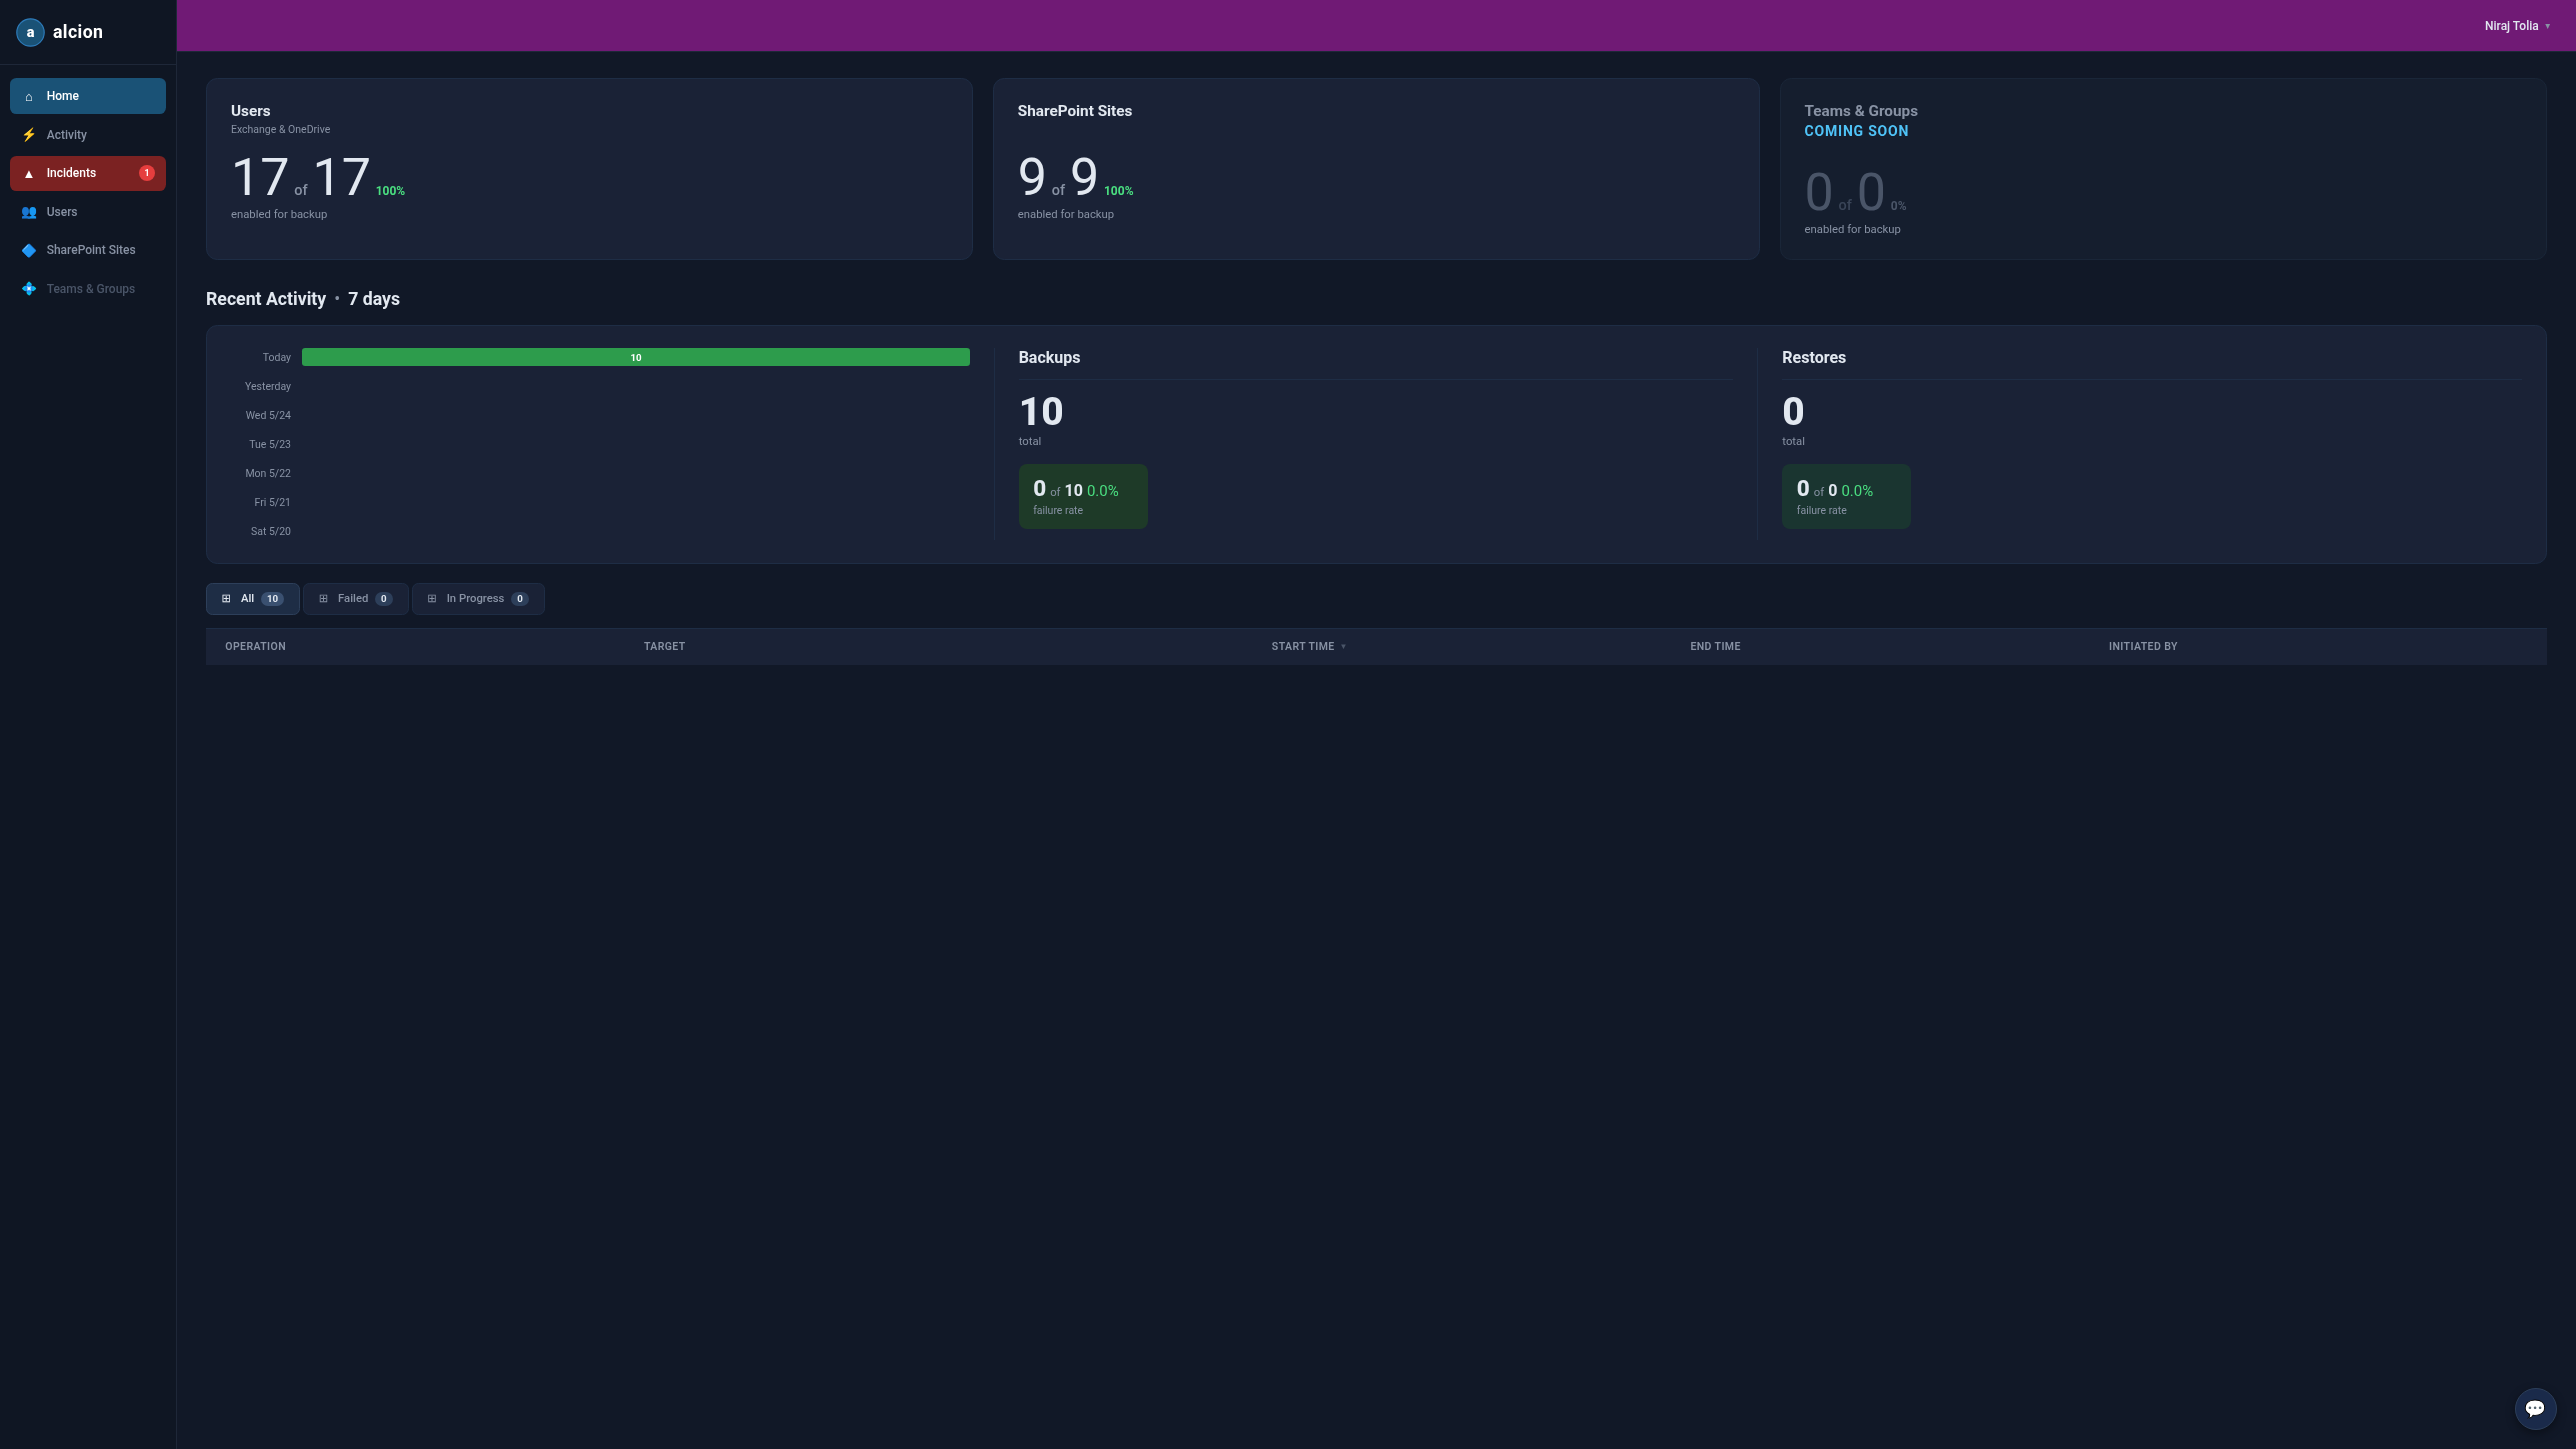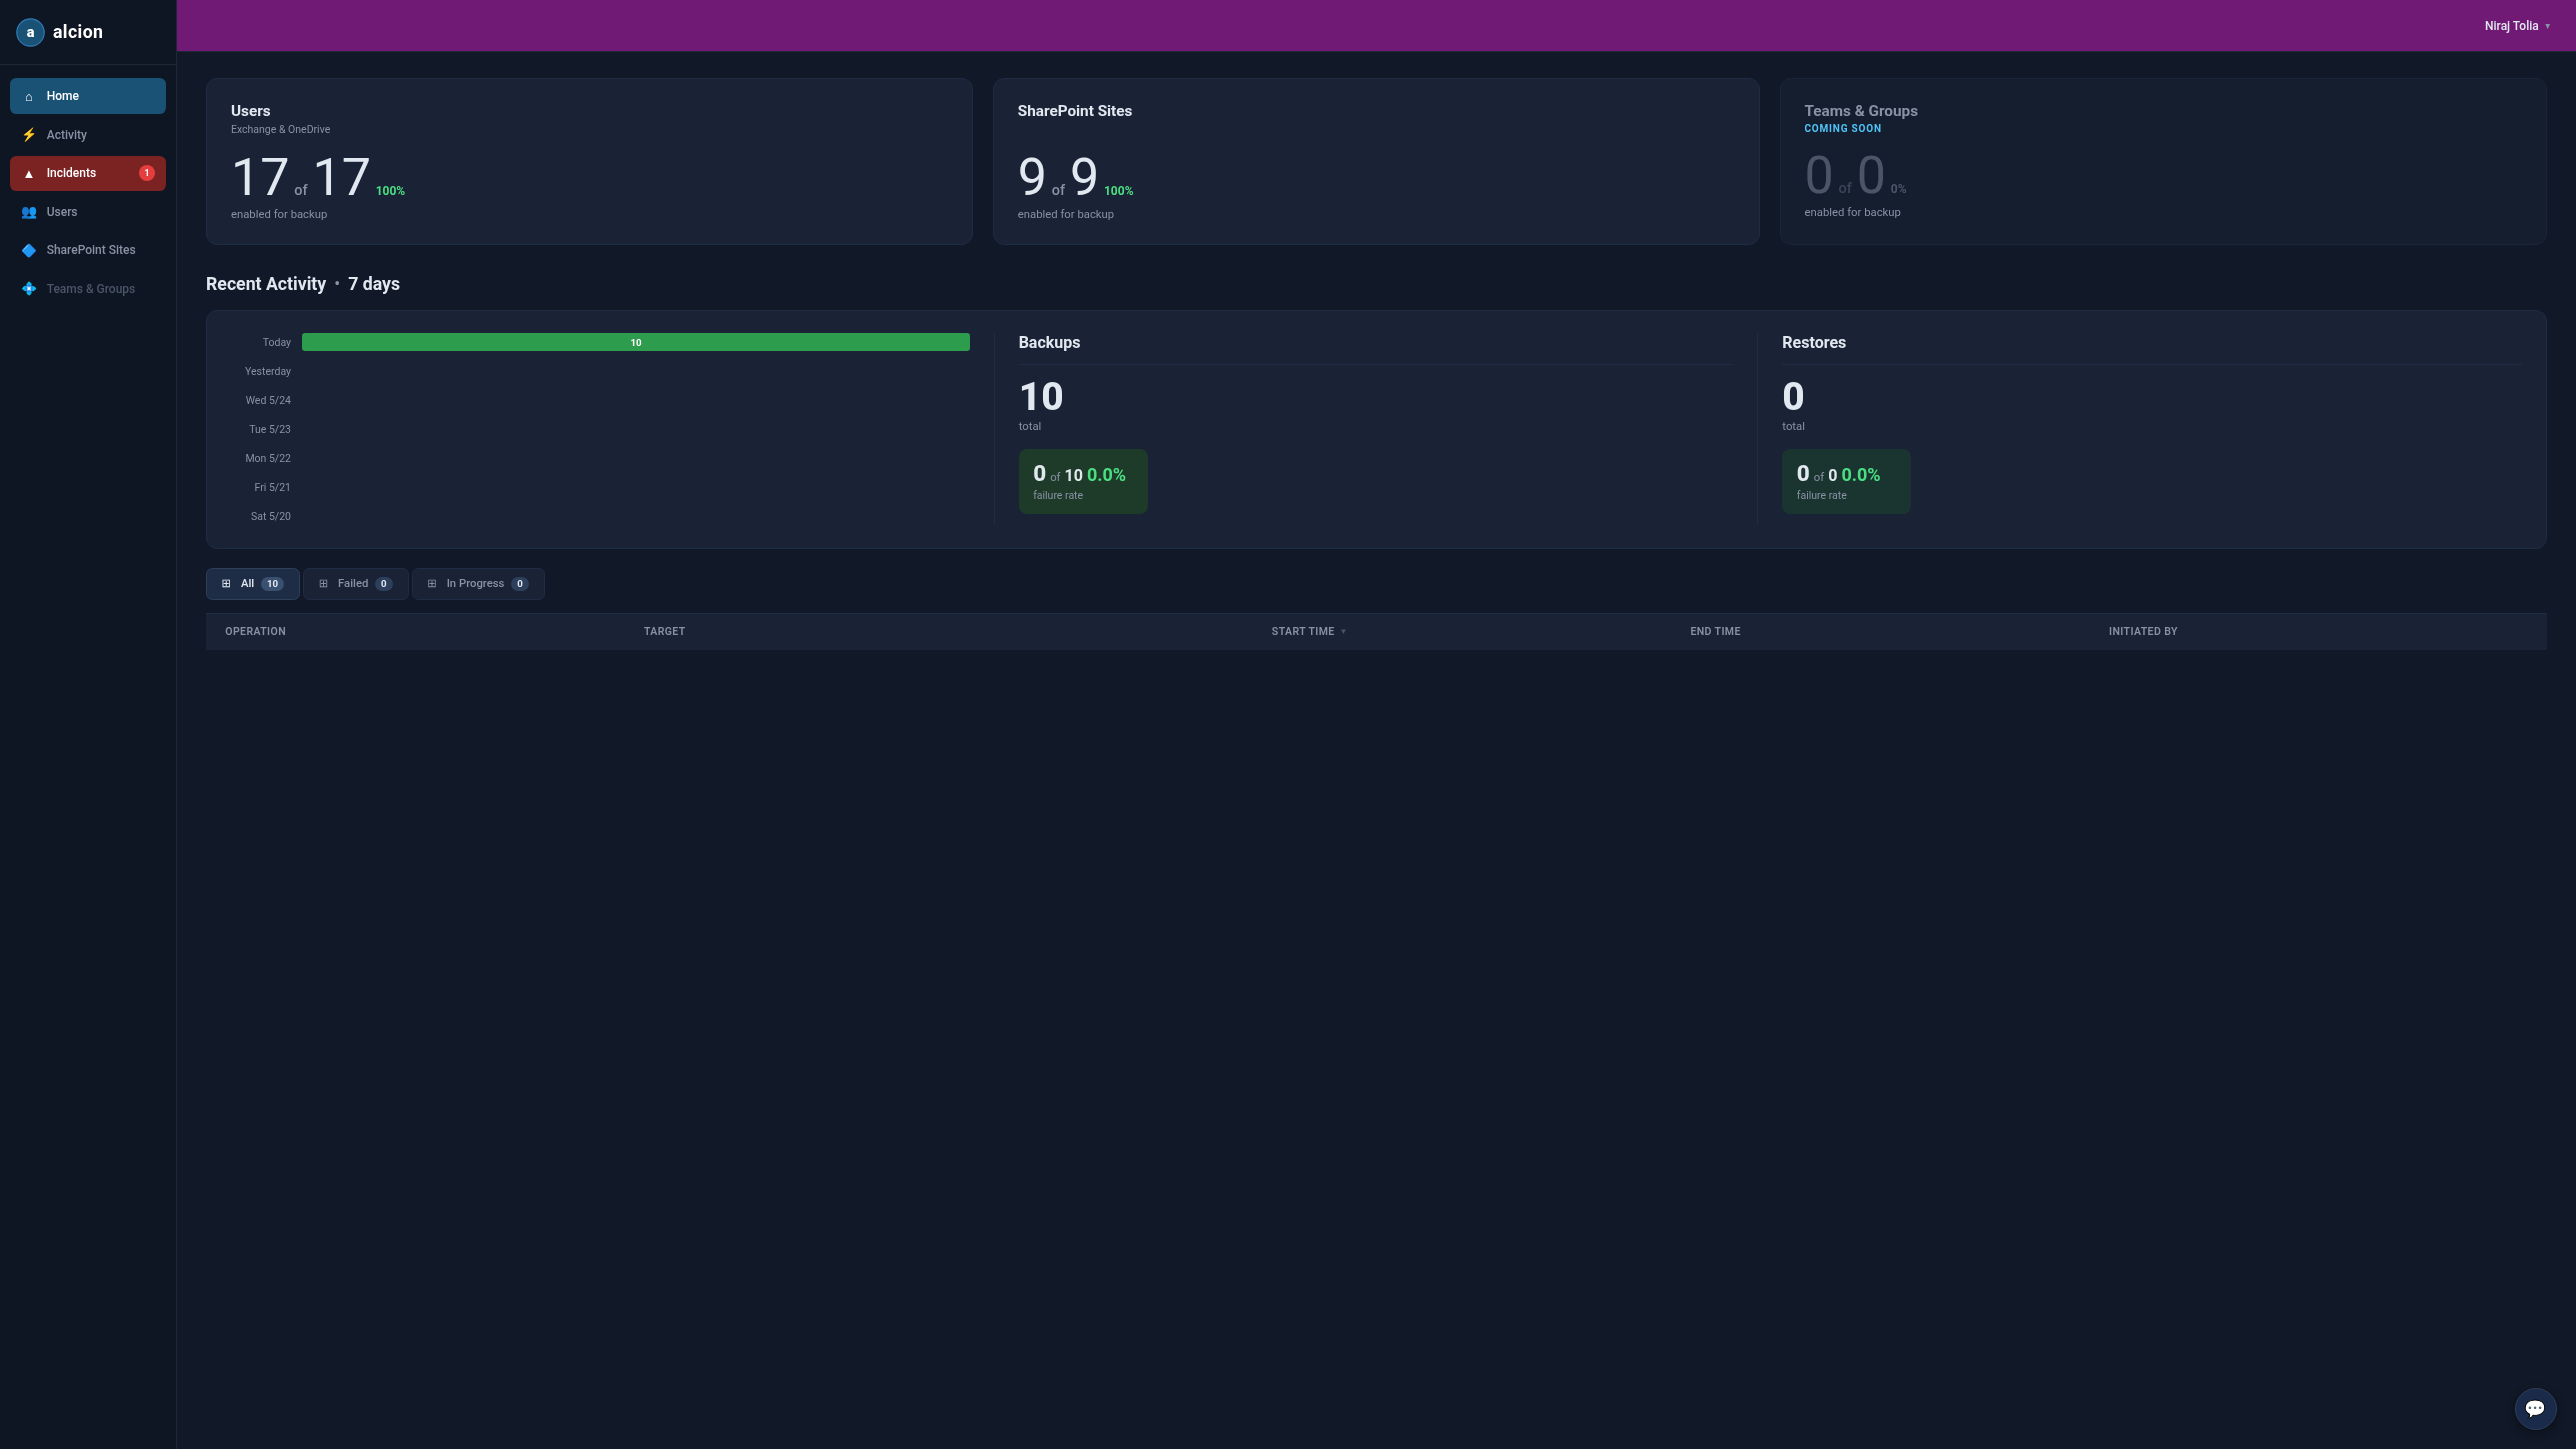--- a/index.html
+++ b/index.html
@@ -175,25 +175,25 @@
       color: #8892a4;
     }
 
     .stat-card-subtitle {
       font-size: 10.5px;
       color: #8892a4;
       margin-bottom: 16px;
     }
 
     .coming-soon-badge {
-      font-size: 10px;
+      font-size: 14px;
       font-weight: 700;
       color: #4fc3f7;
       letter-spacing: 0.8px;
-      margin-bottom: 16px;
+      margin-bottom: 28px;
     }
 
     .stat-numbers {
       display: flex;
       align-items: baseline;
       gap: 4.8px;
       margin-bottom: 4.8px;
     }
 
     .stat-big {
@@ -365,22 +365,22 @@
       color: #8892a4;
     }
 
     .metric-rate-total {
       font-size: 16px;
       font-weight: 700;
       color: #e2e8f0;
     }
 
     .metric-rate-pct {
-      font-size: 18px;
-      font-weight: 700;
+      font-size: 15px;
+      font-weight: 400;
       color: #4ade80;
     }
 
     .metric-rate-label {
       font-size: 10.5px;
       color: #8892a4;
     }
 
     
     .filter-tabs {

